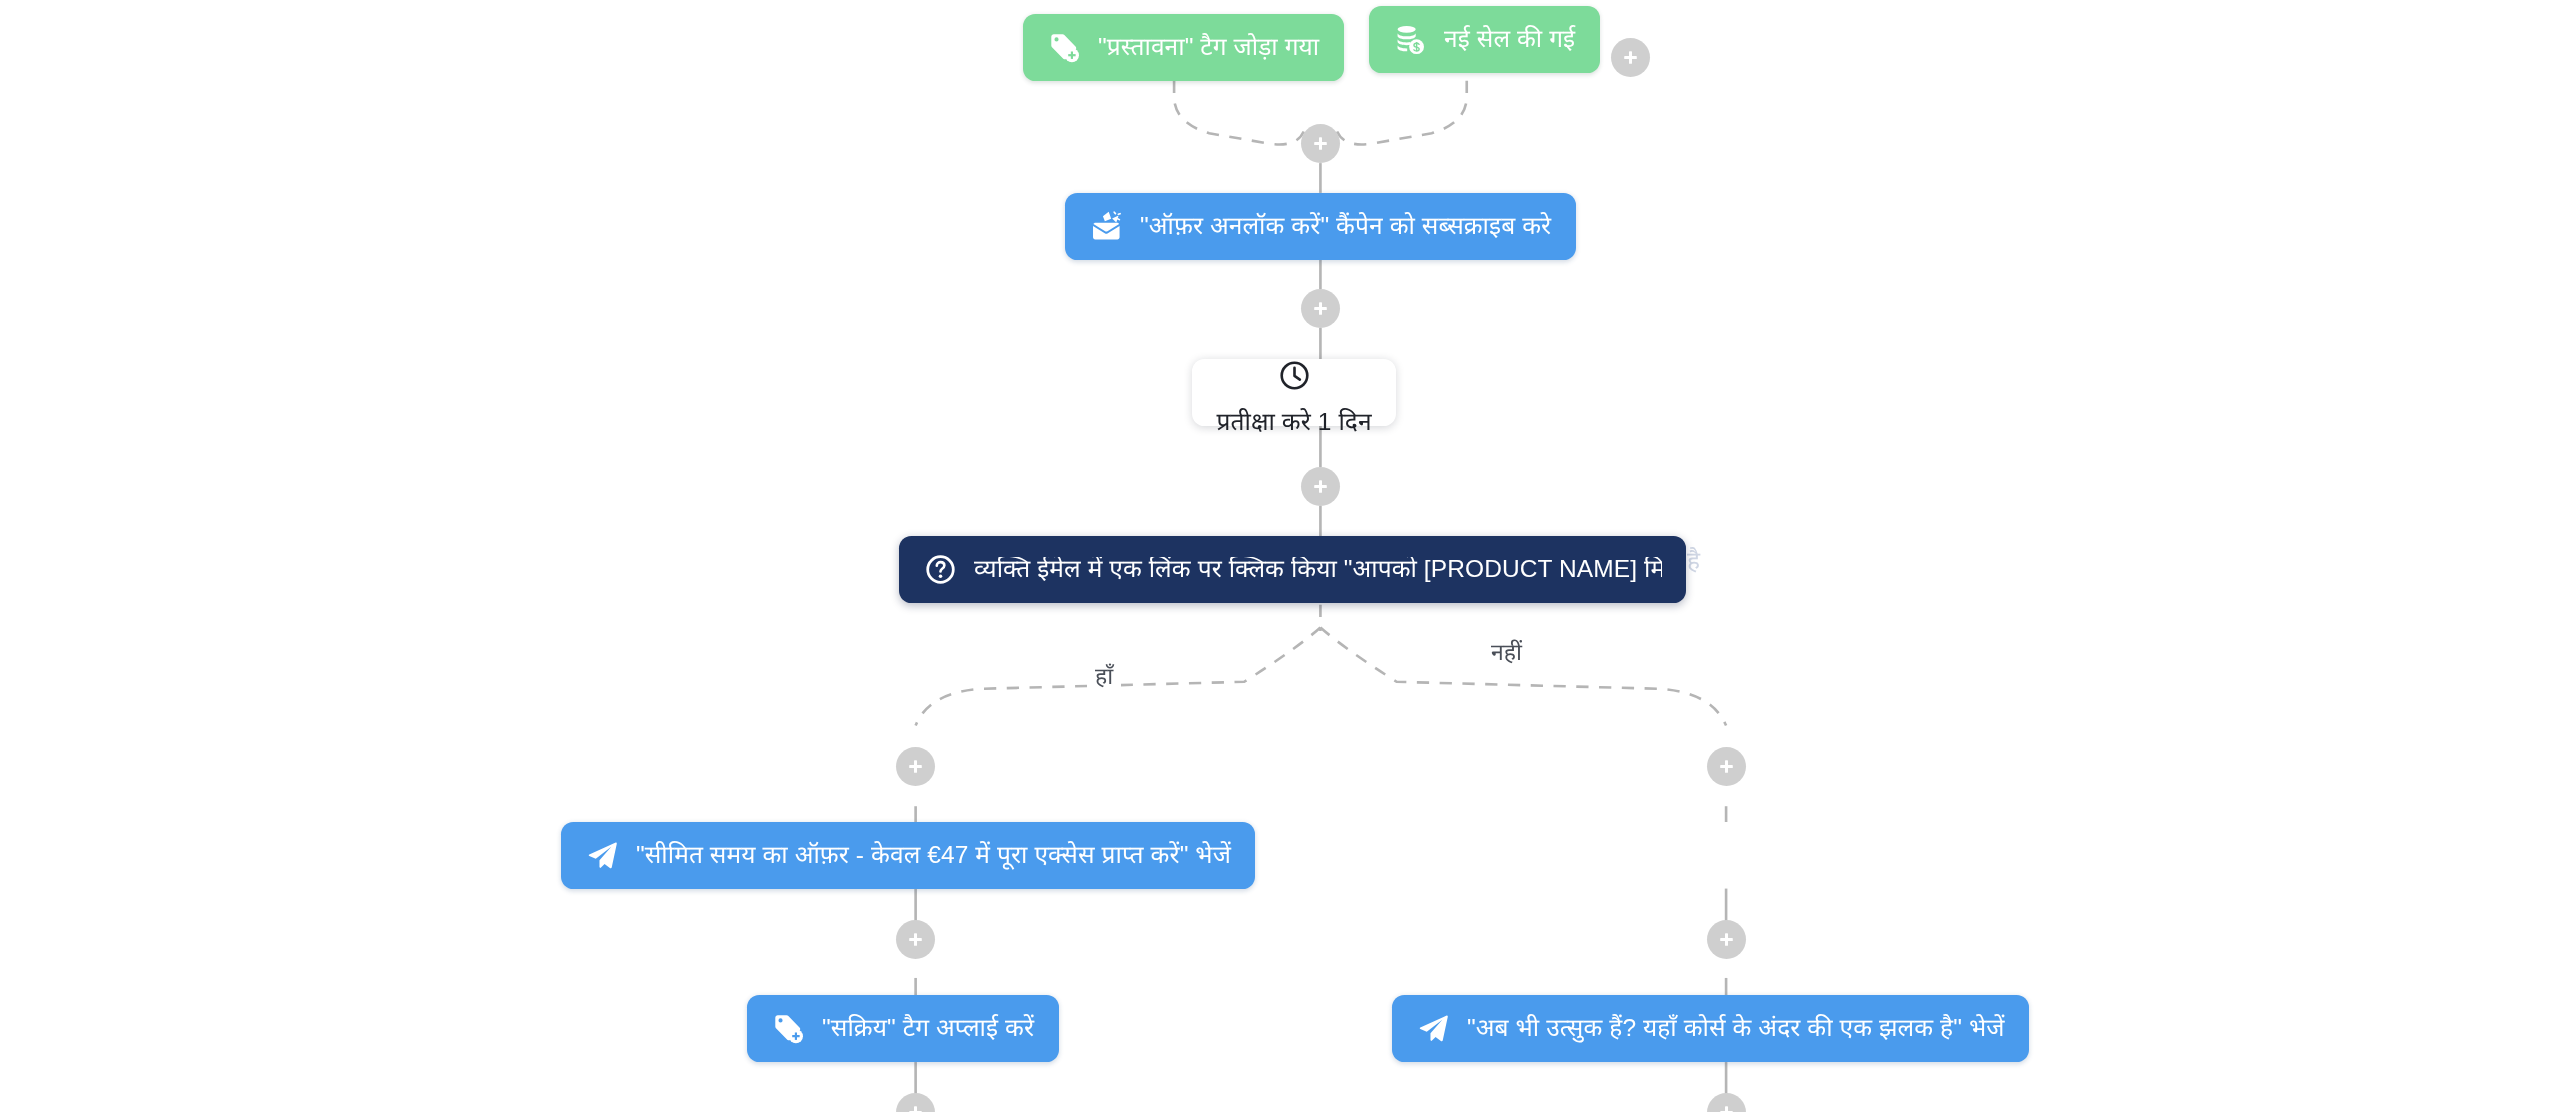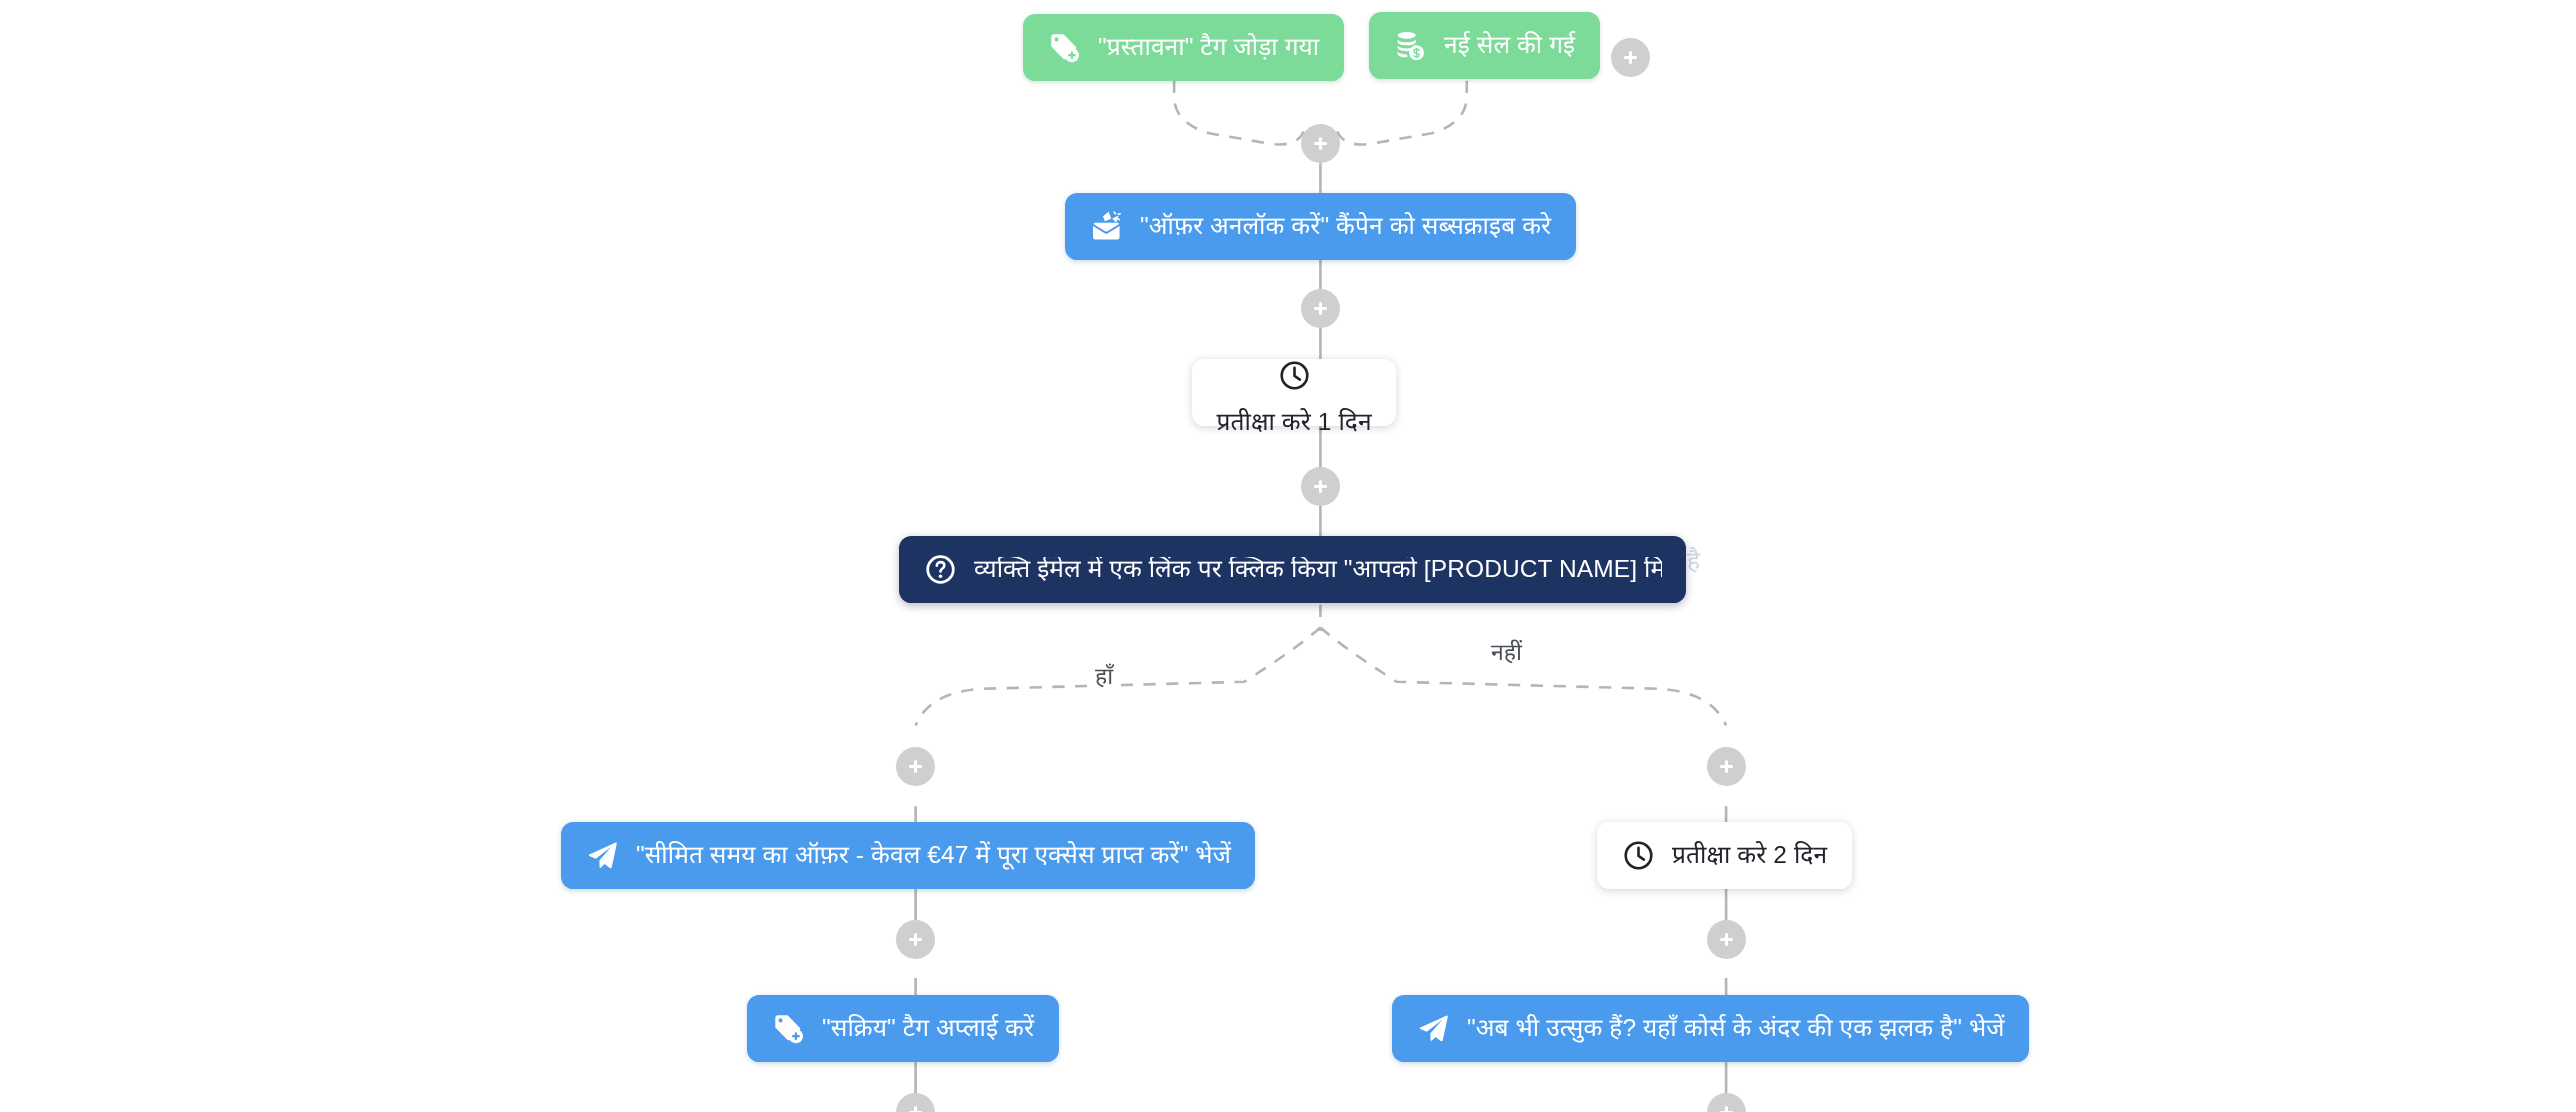--- a/index.html
+++ b/index.html
@@ -168,21 +168,21 @@
       <svg viewBox="0 0 24 24" width="33" height="33" fill="#ffffff">
         <path d="M10.6 2.4H4.2c-1 0-1.8.8-1.8 1.8v6.4c0 .5.2.9.5 1.3l8.2 8.2c.7.7 1.8.7 2.5 0l6.4-6.4c.7-.7.7-1.8 0-2.5L11.9 2.9c-.3-.3-.8-.5-1.3-.5zM6.2 7.6a1.5 1.5 0 1 1 0-3 1.5 1.5 0 0 1 0 3z"></path>
         <circle cx="17.4" cy="17.6" r="5.1"></circle>
         <path d="M16.6 14.9h1.6v5.4h-1.6z" fill="#7ddb9a"></path>
         <path d="M14.7 16.8h5.4v1.6h-5.4z" fill="#7ddb9a"></path>
       </svg>
     </span>
     <span class="label">"प्रस्तावना" टैग जोड़ा गया</span>
   </div>
 
-  <div class="node trigger" style="left:1369px; top:12px;">
+  <div class="node trigger" style="left:1369px; top:6px;">
     <span class="ic">
       <svg viewBox="0 0 24 24" width="33" height="33" fill="#ffffff">
         <ellipse cx="9.2" cy="4.6" rx="6.6" ry="2.5"></ellipse>
         <path d="M2.6 7.2c0 1.4 3 2.5 6.6 2.5s6.6-1.1 6.6-2.5v2.2c0 1.4-3 2.5-6.6 2.5s-6.6-1.1-6.6-2.5V7.2z"></path>
         <path d="M2.6 11.6c0 1.4 3 2.5 6.6 2.5 1 0 2-.1 2.8-.3v2.1c-.8.2-1.8.3-2.8.3-3.6 0-6.6-1.1-6.6-2.5v-2.1z"></path>
         <path d="M2.6 16c0 1.4 3 2.5 6.6 2.5h.4v2.1h-.4c-3.6 0-6.6-1.1-6.6-2.5V16z"></path>
         <circle cx="16.4" cy="17.2" r="5.4"></circle>
         <path d="M15.9 13.8h1.1v6.9h-1.1z" fill="#7ddb9a"></path>
         <path d="M18.3 15.5c-.4-.5-1.1-.8-1.9-.8-1.1 0-1.9.6-1.9 1.4 0 .9.8 1.2 1.9 1.4 1.1.2 1.9.5 1.9 1.4 0 .8-.8 1.4-1.9 1.4-.8 0-1.5-.3-1.9-.8" stroke="#7ddb9a" stroke-width="1" fill="none" stroke-linecap="round"></path>
       </svg>
@@ -272,29 +272,20 @@
 
   <div class="node action" style="left:561px; top:822px;">
     <span class="ic">
       <svg viewBox="0 0 24 24" width="33" height="33" fill="#ffffff">
         <path d="M21.6 2.6 2.4 11.3c-.5.2-.5.9 0 1.1l4.7 1.9 11.3-8.7-8.6 9.8v5c0 .6.7.8 1.1.4l2.6-2.7 4.1 3.1c.4.3 1 .1 1.1-.4L22.4 3.4c.1-.6-.4-1-.8-.8z"></path>
       </svg>
     </span>
     <span class="label">"सीमित समय का ऑफ़र - केवल €47 में पूरा एक्सेस प्राप्त करें" भेजें</span>
   </div>
 
-  <div class="node delay" style="left:1597px; top:822px;">
-    <span class="ic">
-      <svg viewBox="0 0 24 24" width="33" height="33">
-        <circle cx="12" cy="12" r="9.3" fill="none" stroke="#20232a" stroke-width="1.9"></circle>
-        <path d="M12 6.4v5.9l3.9 2.7" fill="none" stroke="#20232a" stroke-width="1.9" stroke-linecap="round" stroke-linejoin="round"></path>
-      </svg>
-    </span>
-    <span class="label">प्रतीक्षा करे 2 दिन</span>
-  </div>
 
   <div class="plus" style="left:896px; top:920px;">
     <svg viewBox="0 0 24 24" width="21" height="21">
       <rect x="10.3" y="4.8" width="3.4" height="14.4" rx="0.7" fill="#ffffff"></rect>
       <rect x="4.8" y="10.3" width="14.4" height="3.4" rx="0.7" fill="#ffffff"></rect>
     </svg>
   </div>
   <div class="plus" style="left:1707px; top:920px;">
     <svg viewBox="0 0 24 24" width="21" height="21">
       <rect x="10.3" y="4.8" width="3.4" height="14.4" rx="0.7" fill="#ffffff"></rect>

